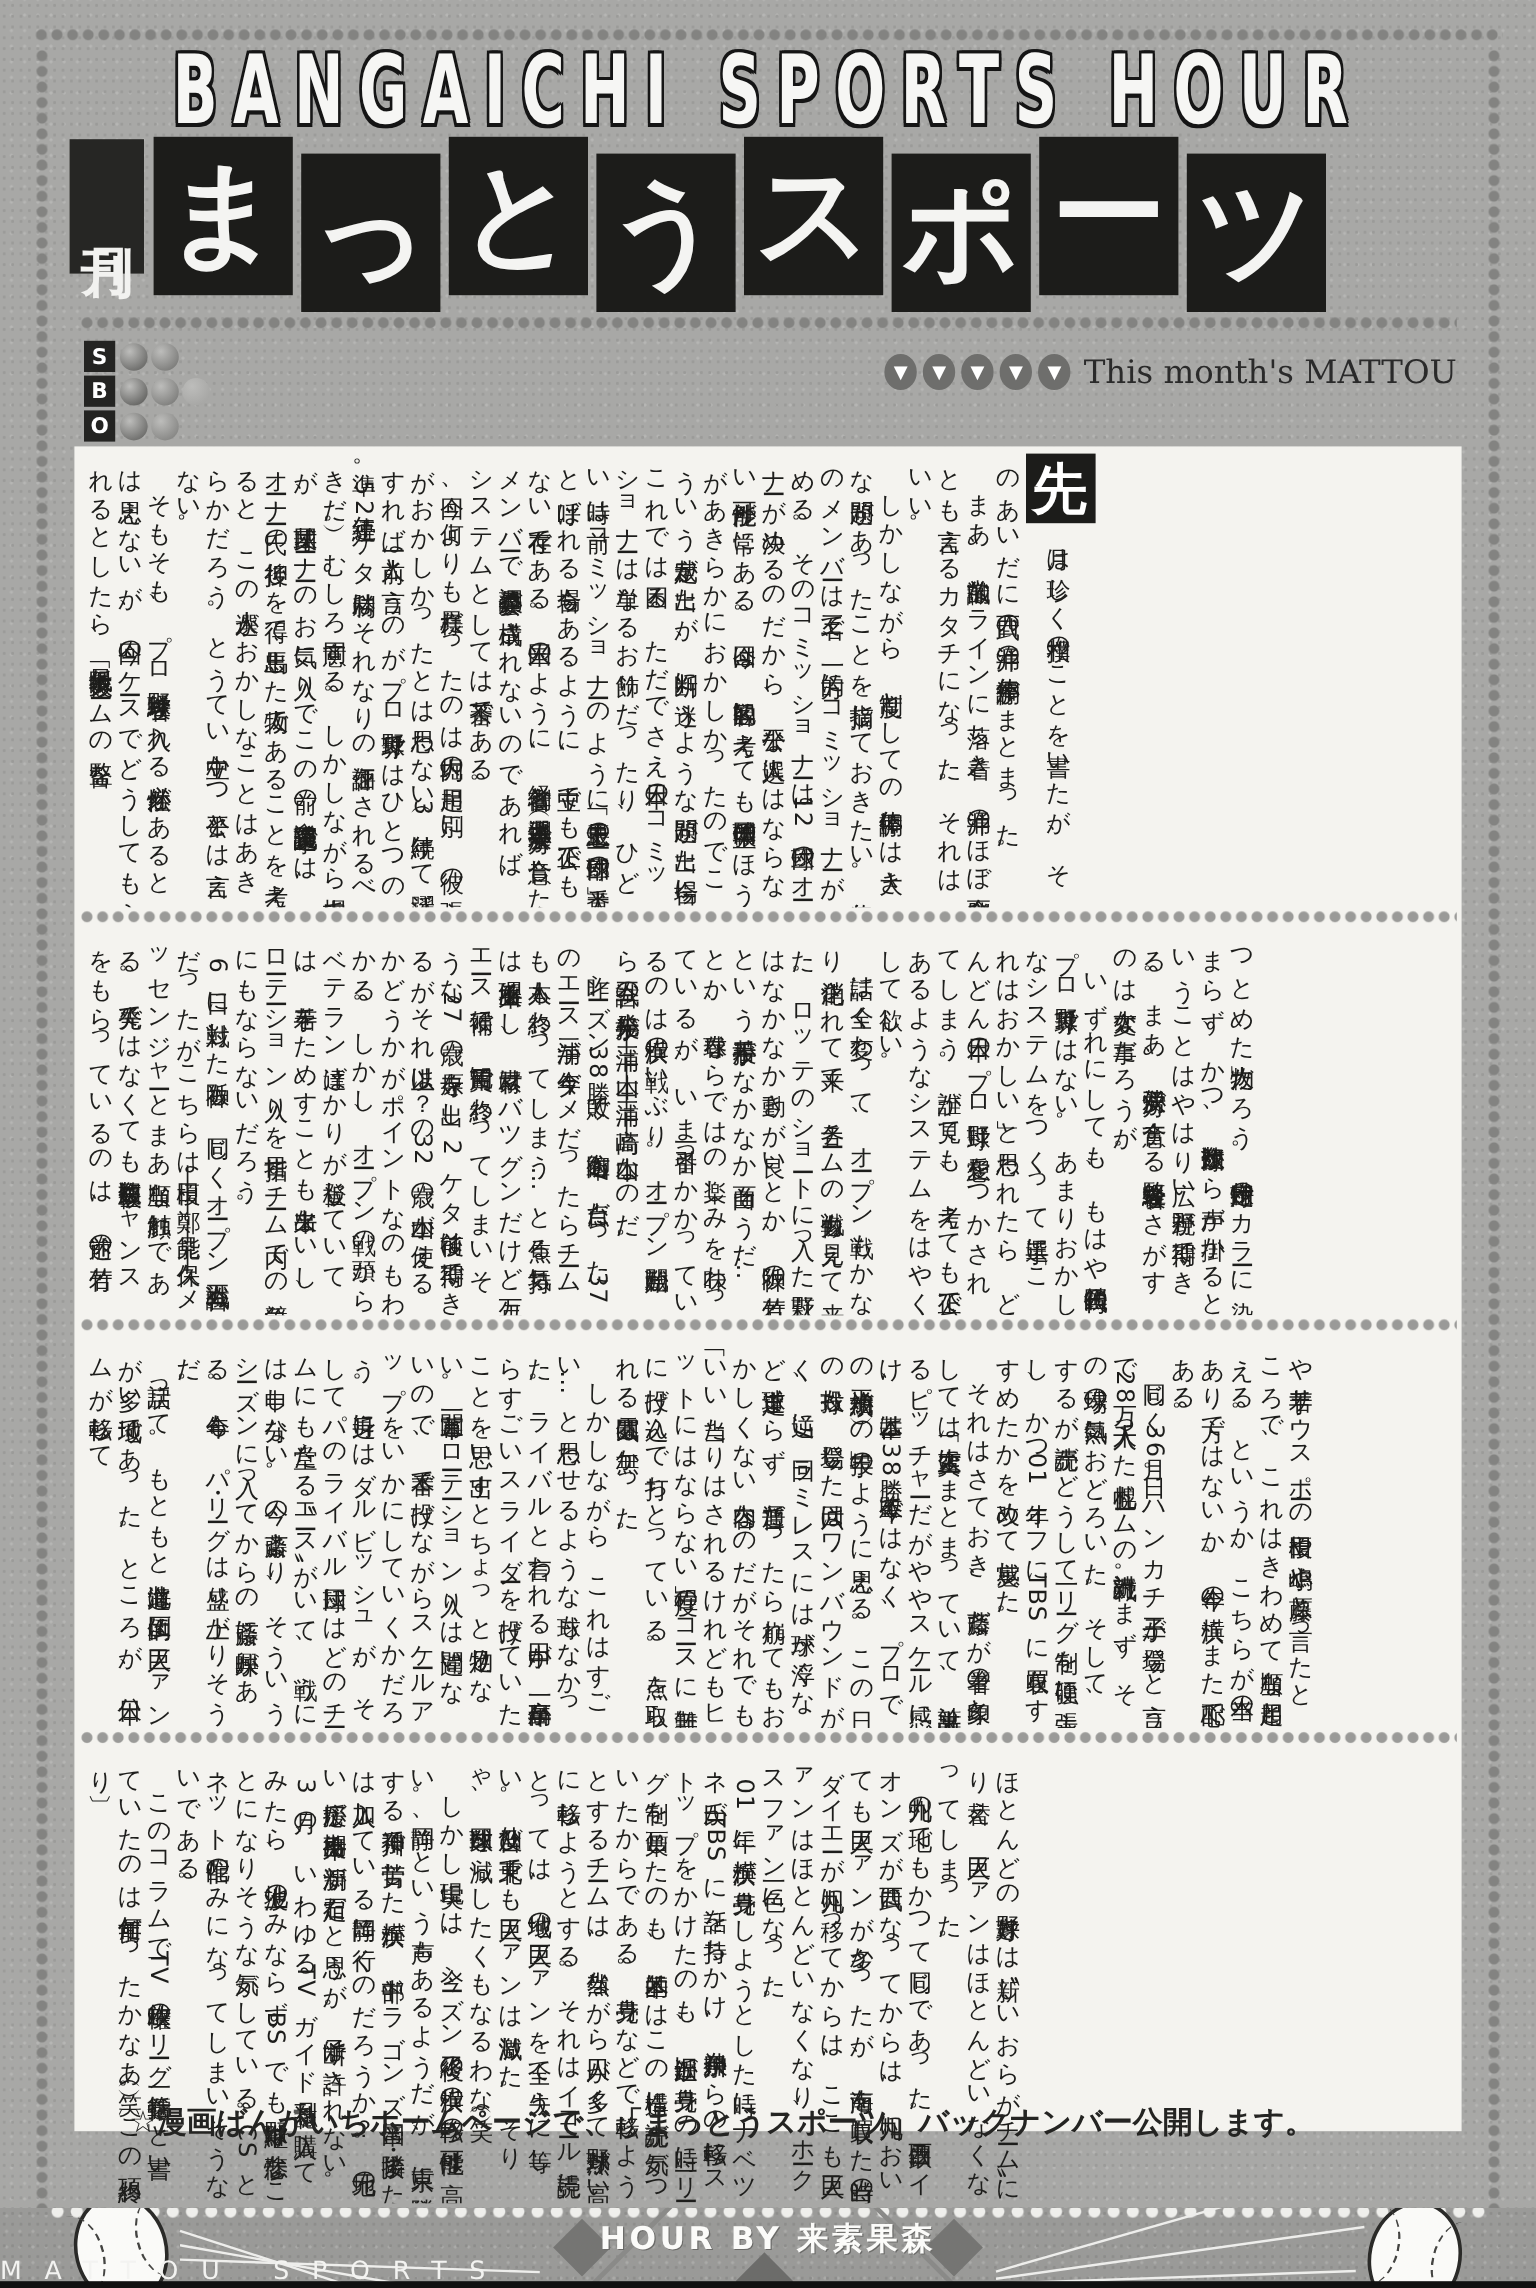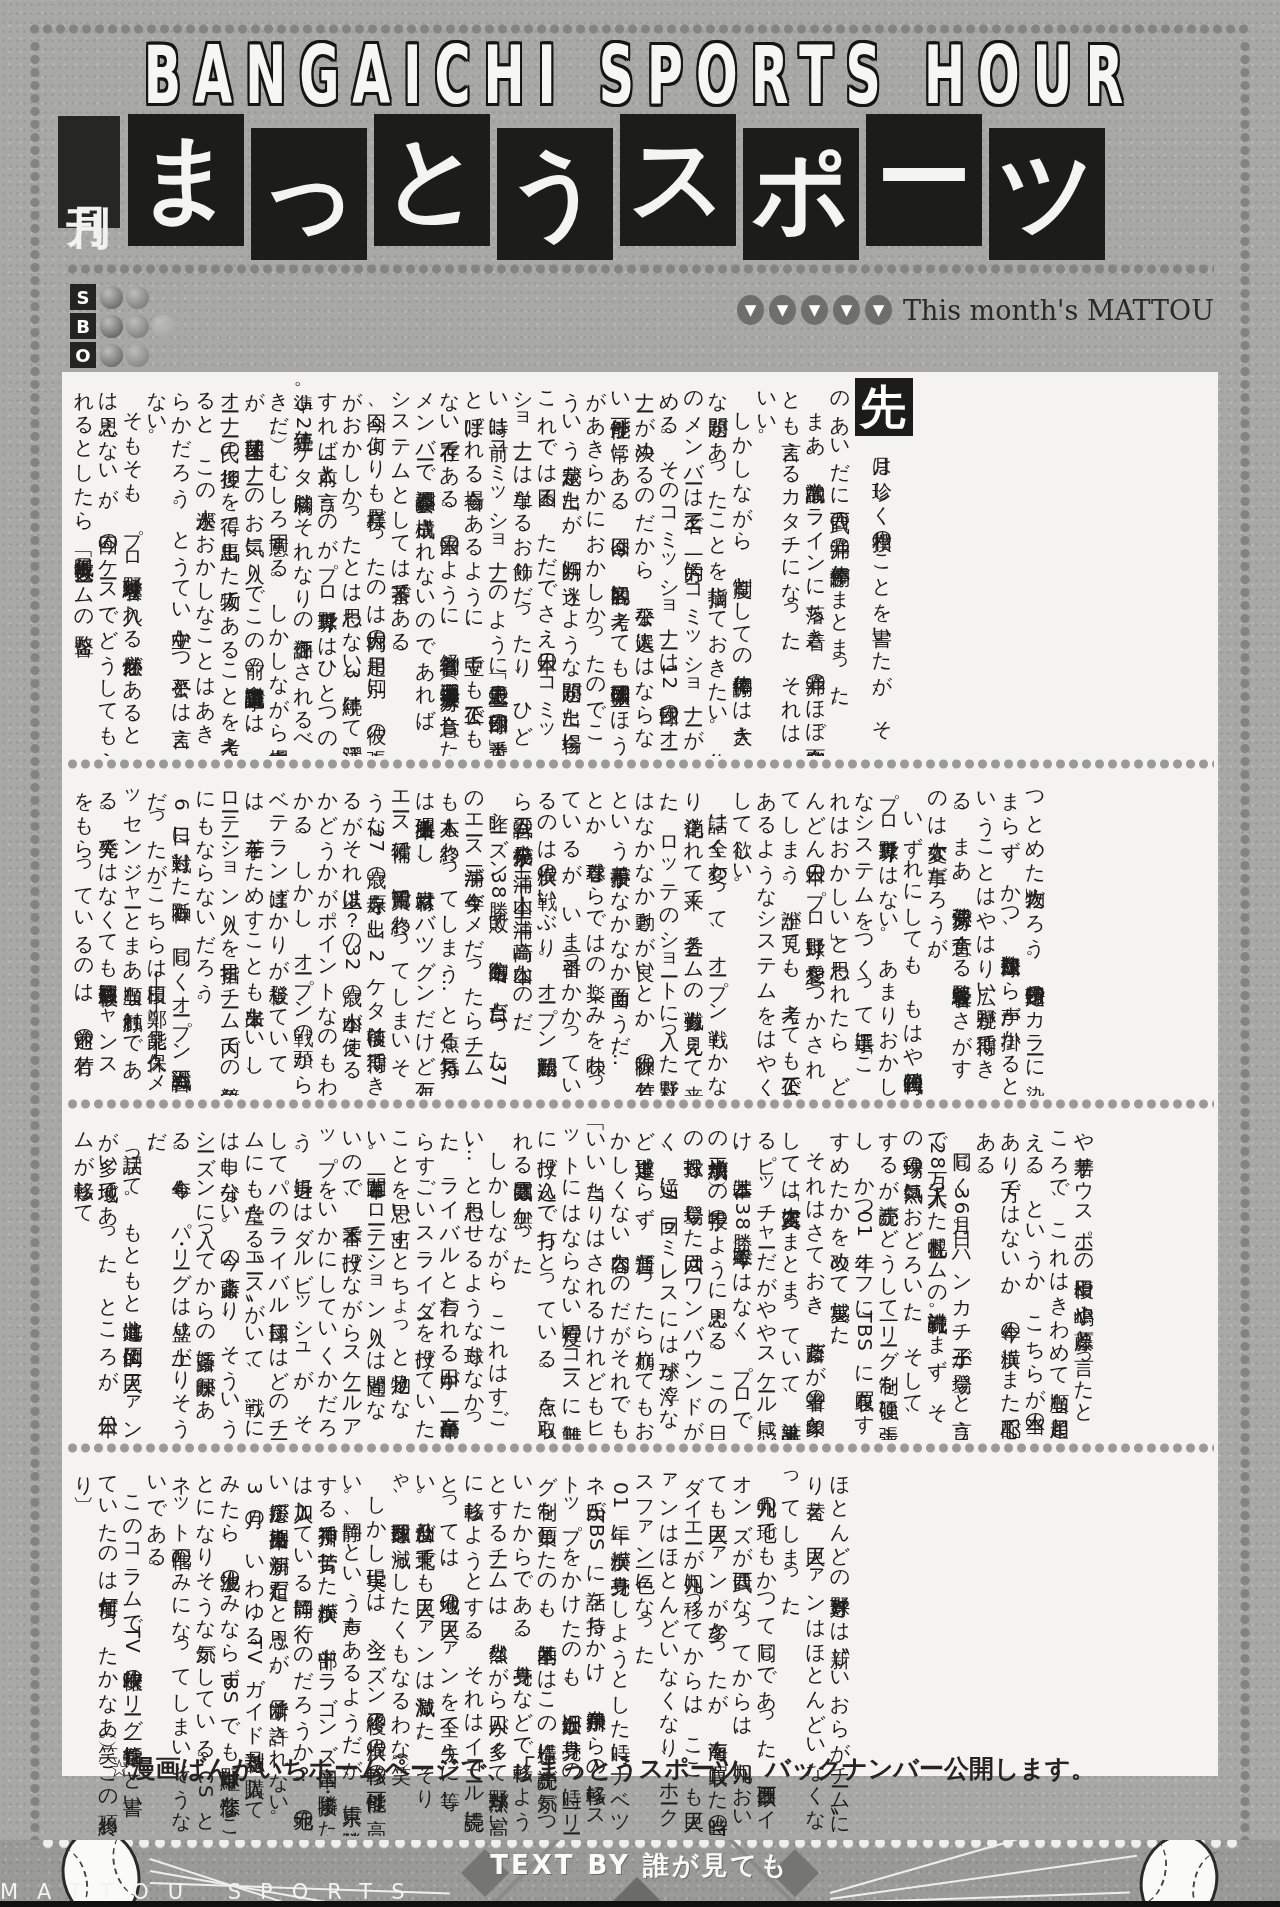--- a/index.html
+++ b/index.html
@@ -192,18 +192,18 @@
     <div class="mini-diamond" style="left:778px;top:16px;"></div>
     <div class="mini-diamond" style="left:620px;top:44px;background:#6c6c6a;"></div>
     <div class="speed" style="left:150px;top:18px;width:300px;transform:rotate(18deg);"></div>
     <div class="speed" style="left:150px;top:30px;width:310px;transform:rotate(10deg);"></div>
     <div class="speed" style="left:150px;top:42px;width:300px;transform:rotate(2deg);"></div>
     <div class="speed" style="left:830px;top:52px;width:300px;transform:rotate(-16deg);"></div>
     <div class="speed" style="left:830px;top:58px;width:310px;transform:rotate(-8deg);"></div>
     <div class="speed" style="left:830px;top:62px;width:300px;transform:rotate(-2deg);"></div>
     <div class="baseball bb-left"></div>
     <div class="baseball bb-right"></div>
-    <div class="credit" data-bind="footer.credit">TEXT BY 誰が見ても</div>
+    <div class="credit" data-bind="footer.credit">HOUR BY 来素果森</div>
     <div class="logo" data-bind="footer.logo">MATTOU SPORTS</div>
     <div class="bottom-strip"></div>
   </div>
 
 </div>
 
 </body></html>

